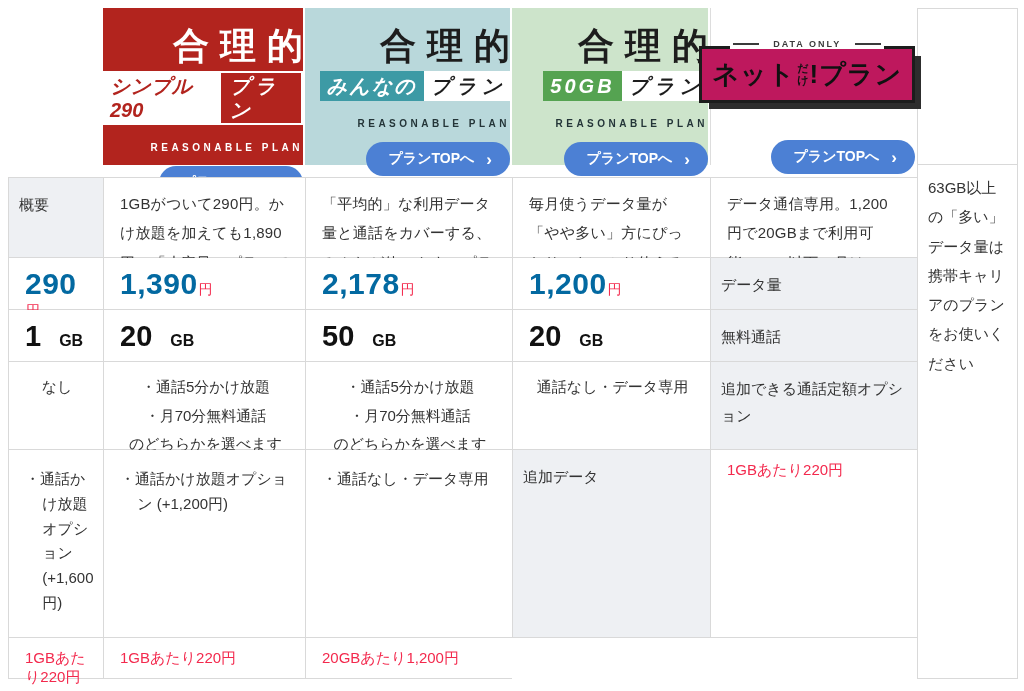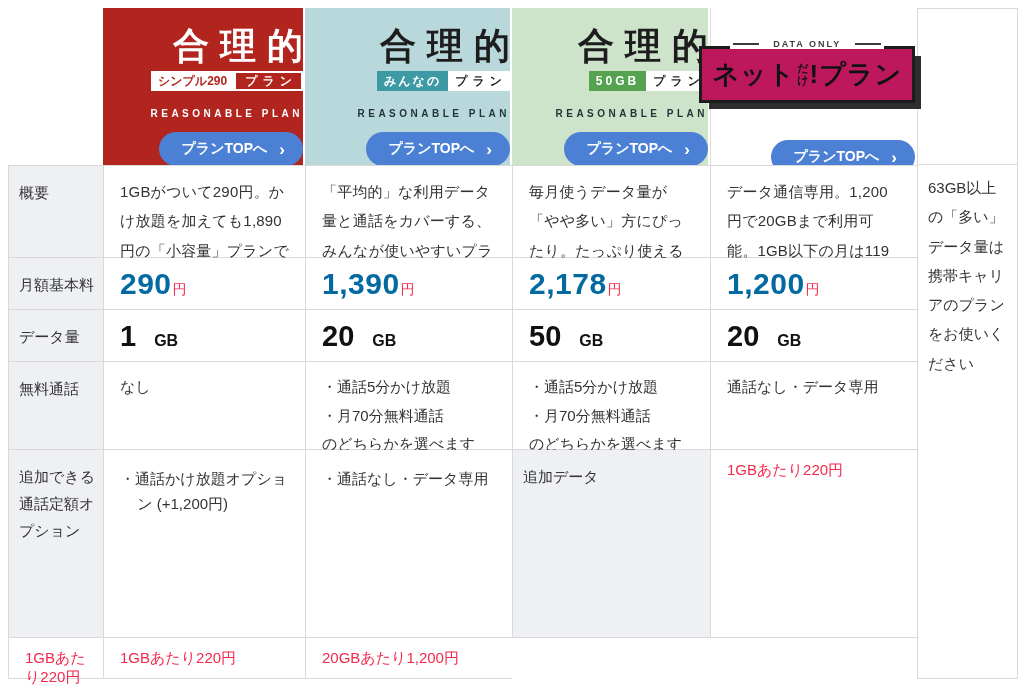--- a/index.html
+++ b/index.html
@@ -14,21 +14,21 @@
   
   .plan-card{display:flex;flex-direction:column;align-items:flex-end;padding-top:20px;border-right:2px solid #fff;}
   .card-red{background:#b2241e;}
   .card-blue{background:#b9d8db;}
   .card-green{background:#cde4cb;}
   .card-white{background:#fff;border-left:1px solid #ddd;padding-top:26px;}
   .plan-title{font-size:36px;font-weight:bold;letter-spacing:11px;margin-right:-11px;line-height:1;}
   .card-red .plan-title{color:#fff;}
   .card-blue .plan-title,.card-green .plan-title{color:#1d1d1d;}
   .badge-row{display:flex;margin-top:7px;align-items:stretch;}
-  .badge{font-size:12px;font-weight:bold;padding:3px 7px;line-height:1.2;display:flex;align-items:center;}
+  .badge{font-size:20px;font-weight:bold;padding:3px 7px;line-height:1.2;display:flex;align-items:center;font-style:italic;}
   .card-red .badge-l{background:#fff;color:#b2241e;}
   .card-red .badge-r{border:2px solid #fff;color:#fff;letter-spacing:5px;padding:1px 4px 1px 9px;}
   .card-blue .badge-l{background:#3d9aa5;color:#fff;letter-spacing:2px;}
   .card-blue .badge-r{background:#fff;color:#1d1d1d;letter-spacing:5px;padding-right:3px;}
   .card-green .badge-l{background:#55a351;color:#fff;letter-spacing:3px;}
   .card-green .badge-r{background:#fff;color:#1d1d1d;letter-spacing:5px;padding-right:3px;}
   .plan-sub{font-size:10px;font-weight:bold;letter-spacing:3.5px;margin-top:17px;}
   .card-red .plan-sub{color:#fff;}
   .card-blue .plan-sub,.card-green .plan-sub{color:#243538;}
   .top-btn{margin-top:13px;background:#4c80d4;color:#fff;border:none;border-radius:999px;
@@ -42,29 +42,29 @@
   .data-only .line{width:26px;height:2px;background:#3b3b3b;}
   .net-box{position:relative;border:3px solid #1c1c1c;background:#be185d;color:#111;
     box-shadow:8px 8px 0 -2px #2d2d2d;padding:8px 10px;display:flex;align-items:center;justify-content:center;
     font-weight:bold;font-size:26px;letter-spacing:1px;white-space:nowrap;}
   .net-stack{display:inline-flex;flex-direction:column;font-size:11px;line-height:1.05;margin:0 0 0 2px;font-weight:bold;}
   .card-white .top-btn{margin-top:37px;}
   
   .lbl{background:#eef0f3;border-left:1px solid #d9d9d9;border-bottom:1px solid #d9d9d9;
     padding:13px 6px 0 10px;font-size:15px;line-height:1.8;}
   .cell{background:#fff;border-left:1px solid #d9d9d9;border-bottom:1px solid #d9d9d9;padding:11px 14px 0 16px;font-size:15px;}
-  .row-top{border-top:1px solid #d9d9d9;}
+  .row-top{border-top:1px solid #d9d9d9;margin-top:12px;}
   .overview{line-height:1.95;letter-spacing:.2px;}
   .price-cell{padding-top:9px;}
   .price-num{font-size:30px;font-weight:bold;color:#0369a1;letter-spacing:.5px;}
   .price-unit{font-size:14px;color:#f3294d;margin-left:1px;}
   .data-cell{padding-top:10px;}
   .data-num{font-size:29px;font-weight:bold;color:#111;}
   .data-unit{font-size:16px;font-weight:bold;color:#111;margin-left:18px;}
-  .fc-line{line-height:1.9;}
+  .fc-line{line-height:1.9;text-align:center;}
   .opt{padding-left:1.15em;text-indent:-1.15em;line-height:1.65;margin:6px 0 13px 0;}
   .opt::before{content:"・";}
   .extra-cell{color:#f3294d;padding-top:11px;}
   .hdr-side{background:#fff;border-left:1px solid #d9d9d9;border-right:1px solid #d9d9d9;
     border-top:1px solid #d9d9d9;border-bottom:1px solid #d9d9d9;}
   .side-note{grid-column:6;grid-row:2/8;background:#fff;border-left:1px solid #d9d9d9;border-right:1px solid #d9d9d9;
     border-bottom:1px solid #d9d9d9;display:flex;align-items:flex-start;padding:8px 10px;font-size:15px;line-height:1.95;}
 </style>
 </head>
 <body>
@@ -136,21 +136,20 @@
     </div>
 
     <div class="hdr-side"></div>
 
     <div class="lbl row-top">概要</div>
     <div class="cell row-top overview">1GBがついて290円。かけ放題を加えても1,890円の「小容量」プランです。</div>
     <div class="cell row-top overview">「平均的」な利用データ量と通話をカバーする、みんなが使いやすいプランです。</div>
     <div class="cell row-top overview">毎月使うデータ量が「やや多い」方にぴったり。たっぷり使えるプランです。</div>
     <div class="cell row-top overview">データ通信専用。1,200円で20GBまで利用可能。1GB以下の月は119円です。</div>
 
-    <div class="lbl">月額基本料</div>
     <div class="cell price-cell">
       <span class="price-num">290</span><span class="price-unit">円</span>
     </div>
     <div class="cell price-cell">
       <span class="price-num">1,390</span><span class="price-unit">円</span>
     </div>
     <div class="cell price-cell">
       <span class="price-num">2,178</span><span class="price-unit">円</span>
     </div>
     <div class="cell price-cell">
@@ -183,20 +182,23 @@
     <div class="cell">
       <div class="fc-line">・通話5分かけ放題</div>
       <div class="fc-line">・月70分無料通話</div>
       <div class="fc-line">のどちらかを選べます</div>
     </div>
     <div class="cell">
       <div class="fc-line">通話なし・データ専用</div>
     </div>
 
     <div class="lbl">追加できる通話定額オプション</div>
+    <div class="cell">
+      <div class="opt">通話かけ放題オプション (+1,600円)</div>
+    </div>
     <div class="cell">
       <div class="opt">通話かけ放題オプション (+1,200円)</div>
     </div>
     <div class="cell">
       <div class="opt">通話なし・データ専用</div>
     </div>
 
     <div class="lbl">追加データ</div>
     <div class="cell extra-cell">1GBあたり220円</div>
     <div class="cell extra-cell">1GBあたり220円</div>

